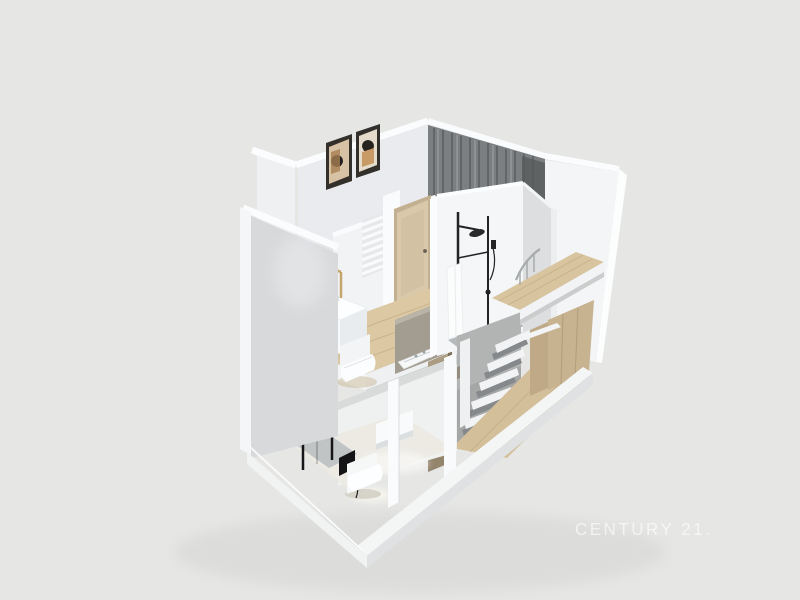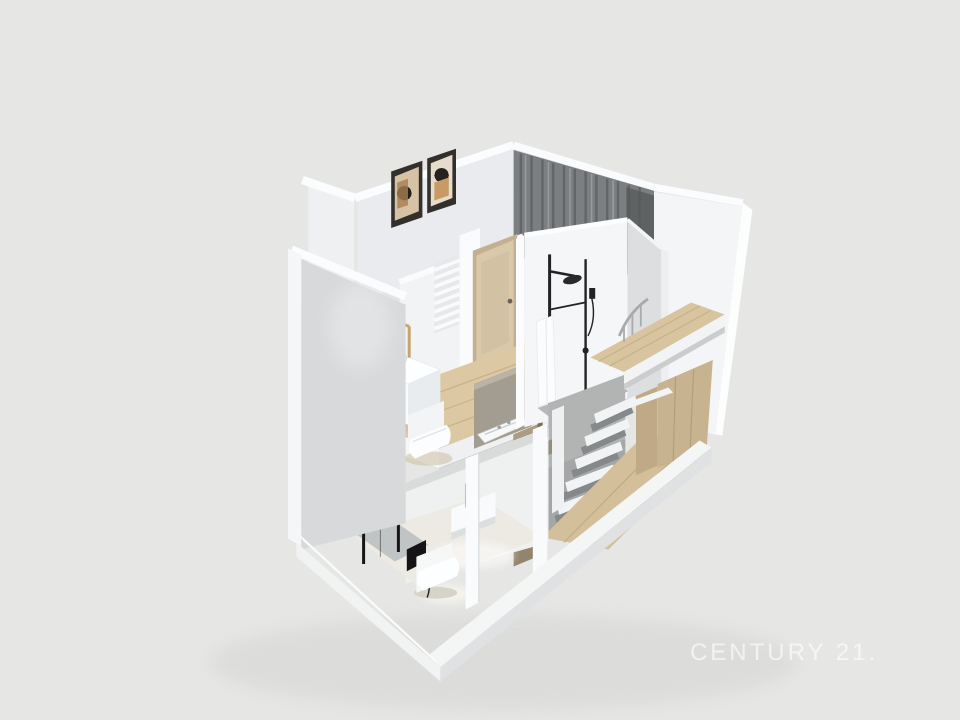--- a/index.html
+++ b/index.html
@@ -6,23 +6,23 @@
   .stage{
     position:relative;
     width:800px;height:600px;
     background:#e6e6e5;
     overflow:hidden;
     font-family:"Liberation Sans", sans-serif;
   }
   .stage svg{position:absolute;left:0;top:0;}
   .watermark{
     position:absolute;
-    left:575px;top:533px;
+    left:575px;top:520px;
     font-weight:normal;
-    font-size:20px;
+    font-size:17px;
     letter-spacing:2.5px;
     color:rgba(255,255,255,0.62);
     user-select:none;
     white-space:nowrap;
   }
 </style>
 </head>
 <body>
 
 <div class="stage">

